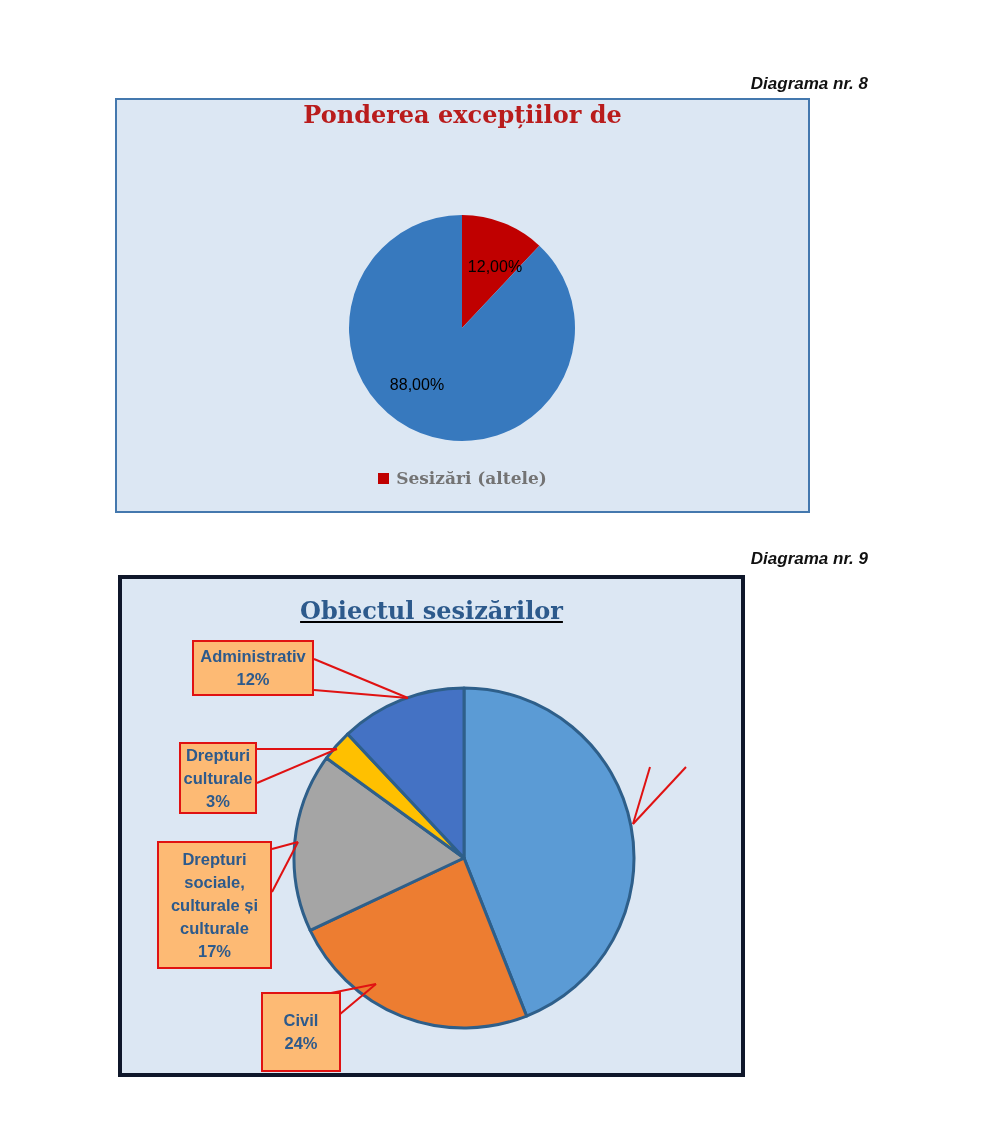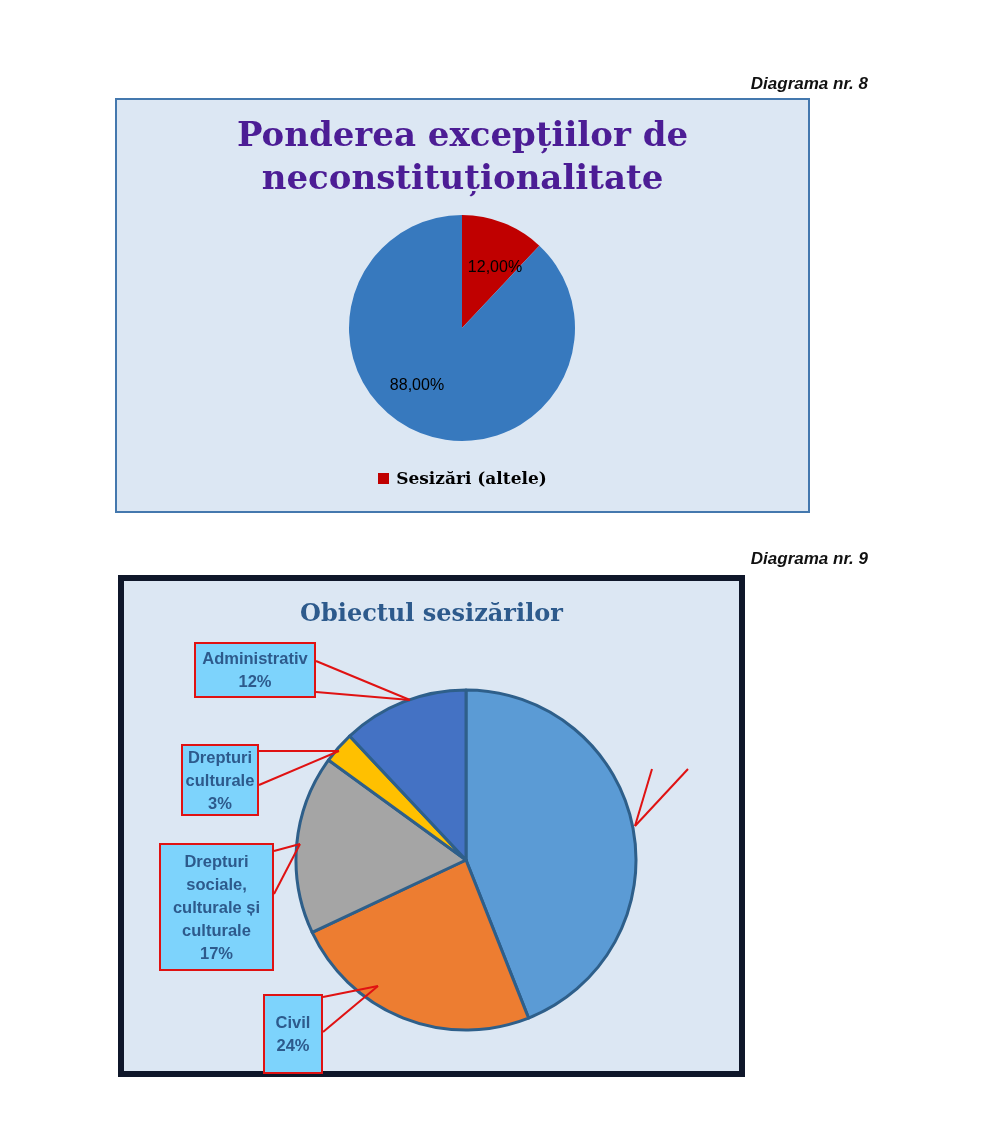--- a/index.html
+++ b/index.html
@@ -4,60 +4,59 @@
 <style>
   * { margin:0; padding:0; box-sizing:border-box; }
   html,body { width:982px; height:1122px; background:#ffffff; font-family:"Liberation Sans", sans-serif; position:relative; }
 
   .caption { position:absolute; right:114px; font-style:italic; font-weight:bold; font-size:17px; color:#111111; }
   #caption8 { top:74px; }
   #caption9 { top:549px;font-style:italic; }
 
   .panel { position:absolute; background:#DCE7F3; }
   #panel8 { left:115px; top:98px; width:695px; height:415px; border:2px solid #4478AE; }
-  #panel9 { left:118px; top:575px; width:627px; height:502px; border:6px solid #0f172a; }
+  #panel9 { left:118px; top:575px; width:627px; height:502px; border:4px solid #0f172a;text-decoration:underline; }
 
-  #title8 { margin-top:13px; text-align:center; font-family:"DejaVu Serif", serif; font-weight:bold; font-size:34px; line-height:1.25; color:#4c1d95; }
+  #title8 { text-align:center; font-family:"DejaVu Serif", serif; font-weight:bold; font-size:24px; line-height:1.25; color:#b91c1c; }
   #title9 { margin-top:17px; text-align:center; font-family:"DejaVu Serif", serif; font-weight:bold; font-size:24px; color:#2D5A8C; }
 
   .pie-svg { position:absolute; }
   #pie8-svg { left:230px; top:113px; width:230px; height:230px; }
   #pie9-svg { left:162px; top:99px; width:360px; height:360px; }
 
   .pie-label { position:absolute; transform:translate(-50%,-50%); font-size:16px; color:#000000; white-space:nowrap; }
   #pie8-label-0 { left:378px; top:167px; }
   #pie8-label-1 { left:300px; top:285px; }
 
   #legend8 { position:absolute; left:0; right:0; top:368px; display:flex; justify-content:center; gap:34px;
-             font-family:"DejaVu Serif", serif; font-weight:bold; font-size:17px; color:#000000; }
+             font-family:"DejaVu Serif", serif; font-weight:bold; font-size:17px; color:#737373; }
   .legend-item { display:flex; align-items:center; gap:7px; }
   .legend-swatch { width:11px; height:11px; flex:0 0 auto; }
 
   #pointer-svg { position:absolute; left:0; top:0; width:623px; height:498px; }
 
-  .callout { position:absolute; border:2px solid #E01212; background:#7dd3fc; color:#2D5A8C;
+  .callout { position:absolute; border:2px solid #E01212; background:#fdba74; color:#2D5A8C;
              font-weight:bold; font-size:16.5px; line-height:23px; text-align:center;
              display:flex; flex-direction:column; justify-content:center; }
   .callout span { white-space:nowrap; }
   #callout-administrativ { left:70px;  top:61px;  width:122px; height:56px; }
   #callout-politice      { left:57px;  top:163px; width:78px;  height:72px; }
   #callout-sociale       { left:35px;  top:262px; width:115px; height:128px; }
-  #callout-civil         { left:139px; top:413px; width:60px;  height:80px; }
+  #callout-civil         { left:139px; top:413px; width:80px;  height:80px; }
   #callout-penal         { left:520px; top:117px; width:92px;  height:73px; }
 </style>
 </head>
 <body>
 
 <div class="caption" id="caption8">Diagrama nr. 8</div>
 <div class="caption" id="caption9">Diagrama nr. 9</div>
 
 <div class="panel" id="panel8">
   <div id="title8">
     <div>Ponderea excepțiilor de</div>
-    <div>neconstituționalitate</div>
   </div>
 
   <svg class="pie-svg" id="pie8-svg" viewBox="0 0 230 230">
       <path d="M 115 115 L 115 2 A 113 113 0 0 1 192.3538229699418 32.6265451013805 Z" fill="#C00000"></path>
       <path d="M 115 115 L 192.3538229699418 32.6265451013805 A 113 113 0 1 1 114.99999999999997 2 Z" fill="#3779BE"></path>
     </svg>
 
   <div class="pie-label" id="pie8-label-0">12,00%</div>
   <div class="pie-label" id="pie8-label-1">88,00%</div>
 

